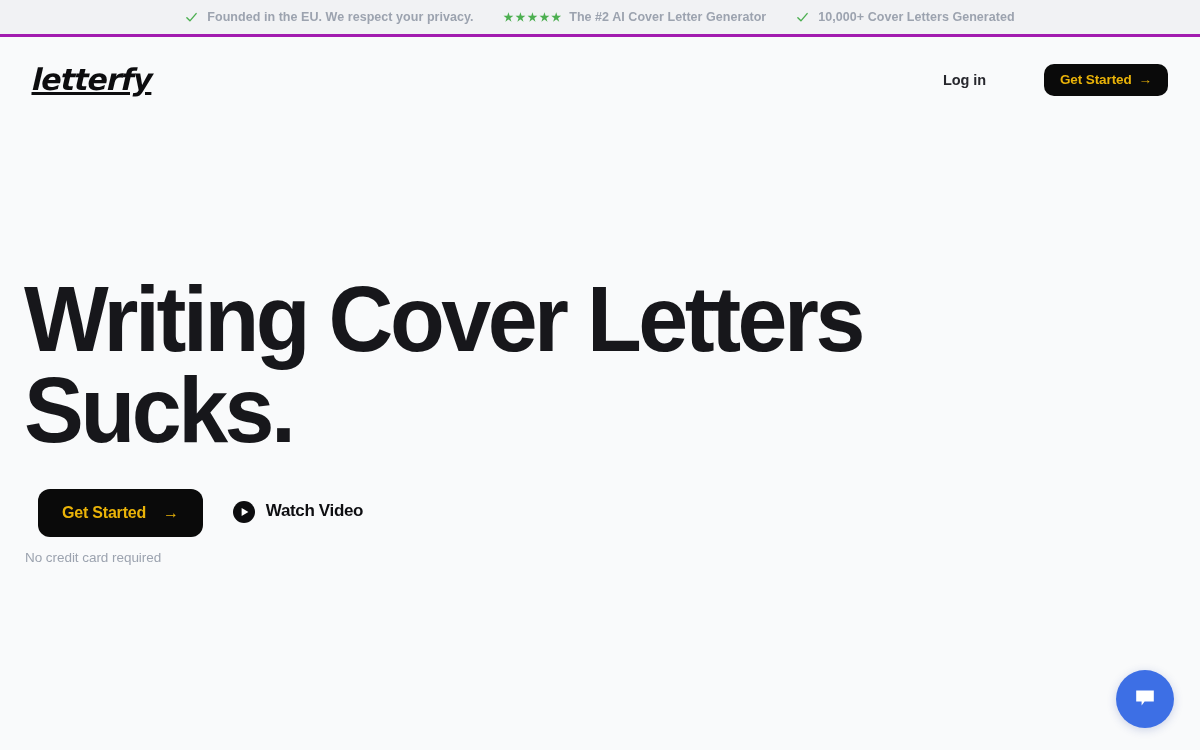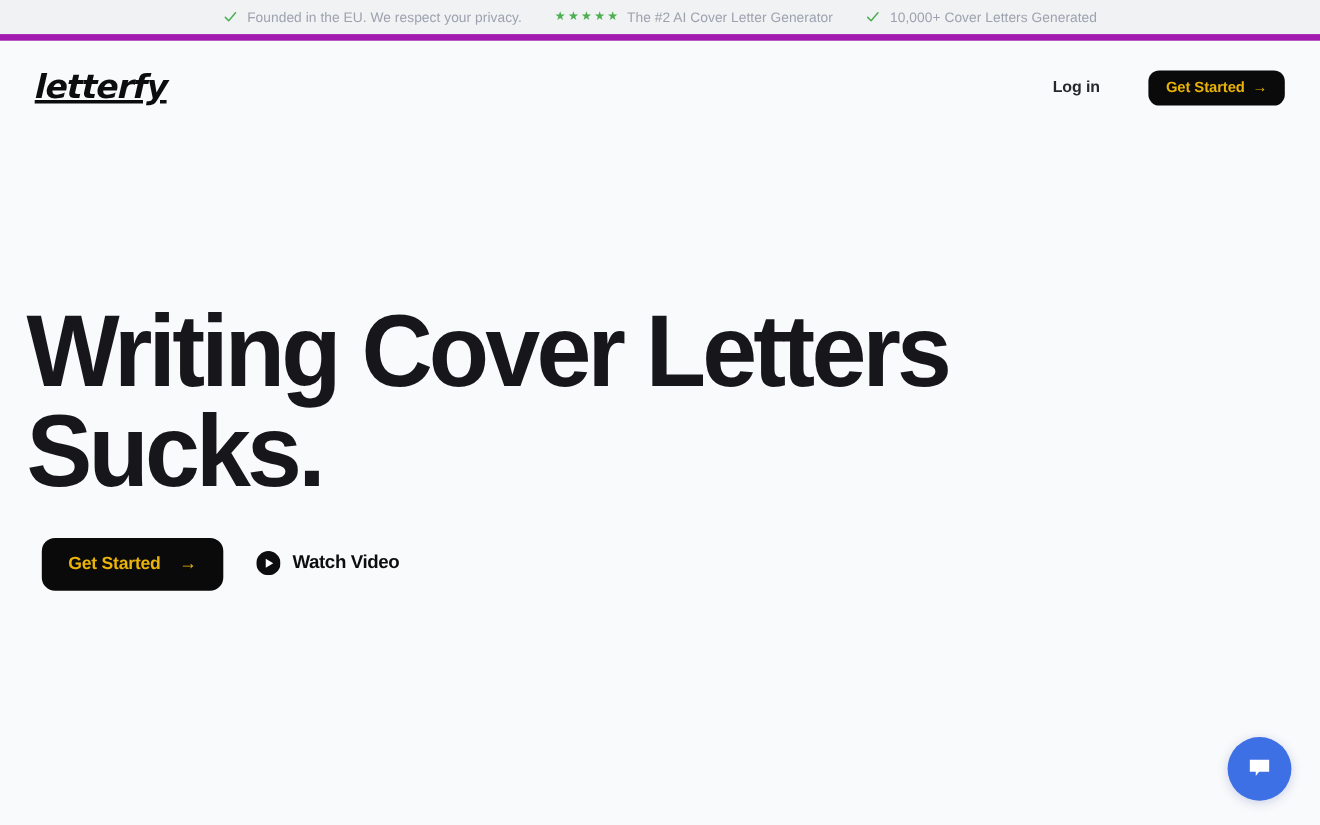--- a/index.html
+++ b/index.html
@@ -18,21 +18,22 @@
   }
 
   
   .topbar {
     height: 37px;
     background: #f1f2f4;
     display: flex;
     align-items: center;
     justify-content: center;
     gap: 0;
-    border-bottom: 6px solid #a21caf;
+    border-bottom: 3px solid #a21caf;
+    font-weight: bold;
   }
   .topbar-inner {
     display: flex;
     align-items: center;
     gap: 30px;
   }
   .topbar-item {
     display: flex;
     align-items: center;
     gap: 9px;
@@ -74,21 +75,21 @@
     font-weight: 700;
     font-style: italic;
     letter-spacing: -0.9px;
     color: #0d0d0f;
     padding-left: 16px;
     transform: skewX(-2deg);
   }
   .nav-right {
     display: flex;
     align-items: center;
-    gap: 30px;
+    gap: 44px;
   }
   .login-link {
     font-size: 14.5px;
     font-weight: 700;
     color: #27272d;
     text-decoration: none;
     letter-spacing: -0.1px;
   }
   .btn-dark {
     background: #0a0a0a;
@@ -261,20 +262,21 @@
       <span class="play-icon">
         <svg width="22" height="22" viewBox="0 0 22 22">
           <circle cx="11" cy="11" r="11" fill="#0d0d0f"></circle>
           <path d="M8.6 6.9 L15.4 11 L8.6 15.1 Z" fill="#ffffff"></path>
         </svg>
       </span>
       <span class="watch-label">Watch Video</span>
     </button>
   </div>
 
+  <div class="fineprint">No credit card required</div>
 </div>
 
 <button class="chat-fab">
   <span>
     <svg width="28" height="28" viewBox="0 0 28 28">
       <path d="M5.2 6.6 H22.8 V17.6 H13.6 L10.6 21.4 V17.6 H5.2 Z" fill="#ffffff"></path>
     </svg>
   </span>
 </button>
 

